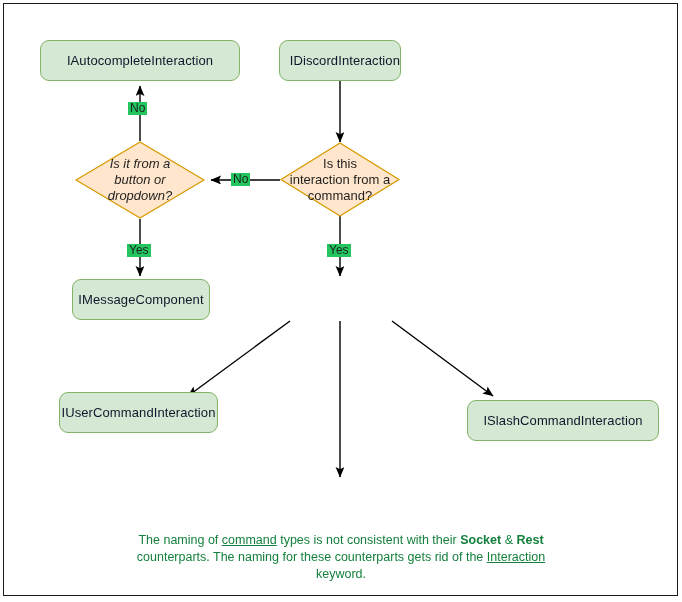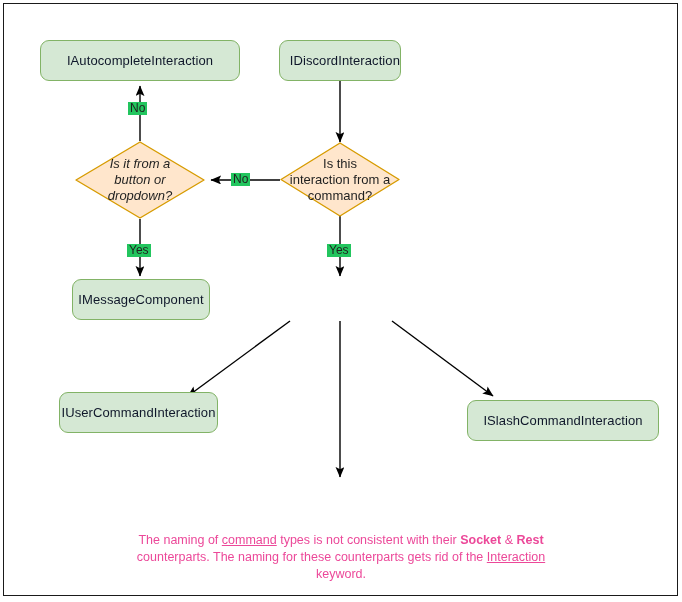--- a/index.html
+++ b/index.html
@@ -88,21 +88,21 @@
     white-space: nowrap;
   }
   #caption {
     position: absolute;
     left: 120px;
     top: 532px;
     width: 442px;
     text-align: center;
     font-size: 12.5px;
     line-height: 17px;
-    color: #ec4899;
+    color: #15803d;
   }
   #caption .u { text-decoration: underline; }
   #caption .b { font-weight: bold; }
 </style>
 </head>
 <body>
 
 <div id="diagram-frame">
 
   <div id="frame-border"></div>

